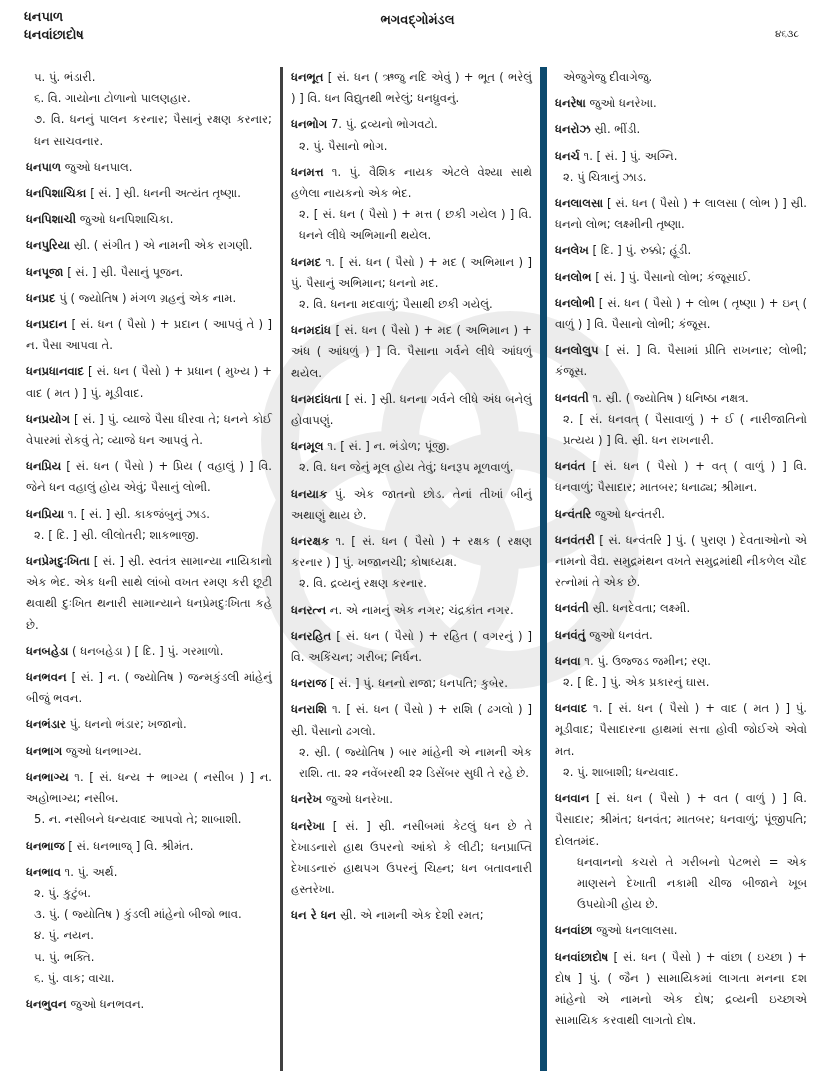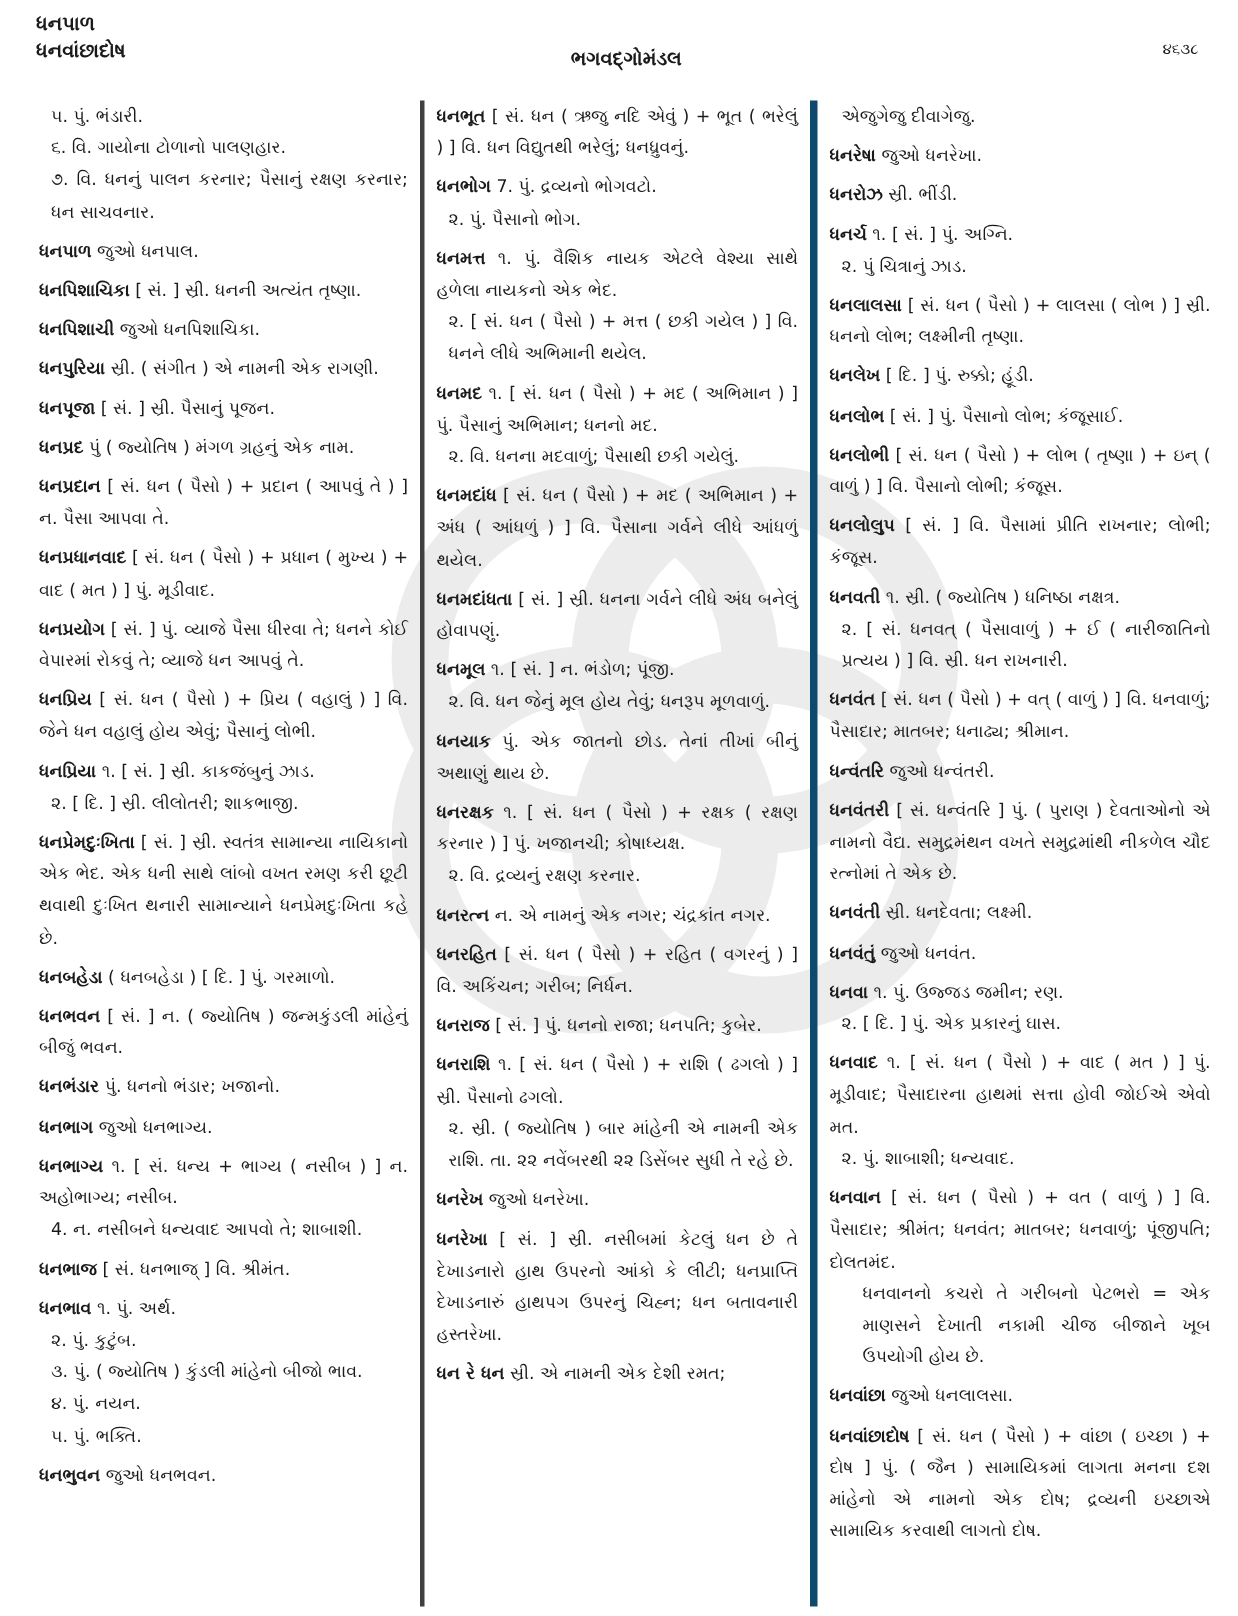--- a/index.html
+++ b/index.html
@@ -8,31 +8,31 @@
     font-family: "DejaVu Sans", sans-serif; color: #1a1a1a;
   }
   .watermark {
     position: absolute; left: 240px; top: 290px; width: 420px; height: 420px;
     pointer-events: none; opacity: 0.07;
   }
   .header {
     position: absolute; top: 8px; left: 24px; right: 14px; height: 44px;
   }
   .guide-left { position: absolute; left: 0; top: 0; font-weight: bold; font-size: 13px; line-height: 18px; }
-  .running-title { position: absolute; left: 0; right: 0; top: 4px; text-align: center; font-weight: bold; font-size: 13px; margin-top: 20px; }
+  .running-title { position: absolute; left: 0; right: 0; top: 4px; text-align: center; font-weight: bold; font-size: 13px; }
   .page-number { position: absolute; right: 12px; top: 20px; font-weight: normal; font-size: 10px; }
   .columns {
     position: absolute; top: 56px; left: 22px; right: 10px; bottom: 6px;
     display: flex;
     margin-top: 11px;
   }
   .col { box-sizing: border-box; padding: 0 8px; font-size: 11.6px; line-height: 21.2px; }
   .col-1 { width: 258px; padding-left: 4px; }
   .col-2 { width: 260px; border-left: 3px solid #404040; }
-  .col-3 { flex: 1; border-left: 5px solid #0c4a6e; }
+  .col-3 { flex: 1; border-left: 7px solid #0c4a6e; }
   .entry { margin-bottom: 5px; text-align: justify; }
   .hw { font-weight: bold; }
   .sense { padding-left: 8px; }
   .cont { padding-left: 8px; }
   .proverb { padding-left: 22px; }
 </style>
 </head>
 <body>
 
 <svg class="watermark" viewBox="0 0 420 420">
@@ -104,31 +104,32 @@
         <div><span class="hw">ધનભવન</span><span> [ સં. ] ન. ( જ્યોતિષ ) જન્મકુંડલી માંહેનું બીજું ભવન.</span></div>
       </div>
       <div class="entry">
         <div><span class="hw">ધનભંડાર</span><span> પું. ધનનો ભંડાર; ખજાનો.</span></div>
       </div>
       <div class="entry">
         <div><span class="hw">ધનભાગ</span><span> જુઓ ધનભાગ્ય.</span></div>
       </div>
       <div class="entry">
         <div><span class="hw">ધનભાગ્ય</span><span> ૧. [ સં. ધન્ય + ભાગ્ય ( નસીબ ) ] ન. અહોભાગ્ય; નસીબ.</span></div>
-        <div class="sense">4. ન. નસીબને ધન્યવાદ આપવો તે; શાબાશી.</div>
+        <div class="sense">5. ન. નસીબને ધન્યવાદ આપવો તે; શાબાશી.</div>
       </div>
       <div class="entry">
         <div><span class="hw">ધનભાજ</span><span> [ સં. ધનભાજ્ ] વિ. શ્રીમંત.</span></div>
       </div>
       <div class="entry">
         <div><span class="hw">ધનભાવ</span><span> ૧. પું. અર્થ.</span></div>
         <div class="sense">૨. પું. કુટુંબ.</div>
         <div class="sense">૩. પું. ( જ્યોતિષ ) કુંડલી માંહેનો બીજો ભાવ.</div>
         <div class="sense">૪. પું. નયન.</div>
         <div class="sense">૫. પું. ભક્તિ.</div>
+        <div class="sense">૬. પું. વાક; વાચા.</div>
       </div>
       <div class="entry">
         <div><span class="hw">ધનભુવન</span><span> જુઓ ધનભવન.</span></div>
       </div>
     </div>
   <div class="col col-2">
       <div class="entry">
         <div><span class="hw">ધનભૂત</span><span> [ સં. ધન ( ઋજુ નદિ એવું ) + ભૂત ( ભરેલું ) ] વિ. ધન વિદ્યુતથી ભરેલું; ધનધ્રુવનું.</span></div>
       </div>
       <div class="entry">

